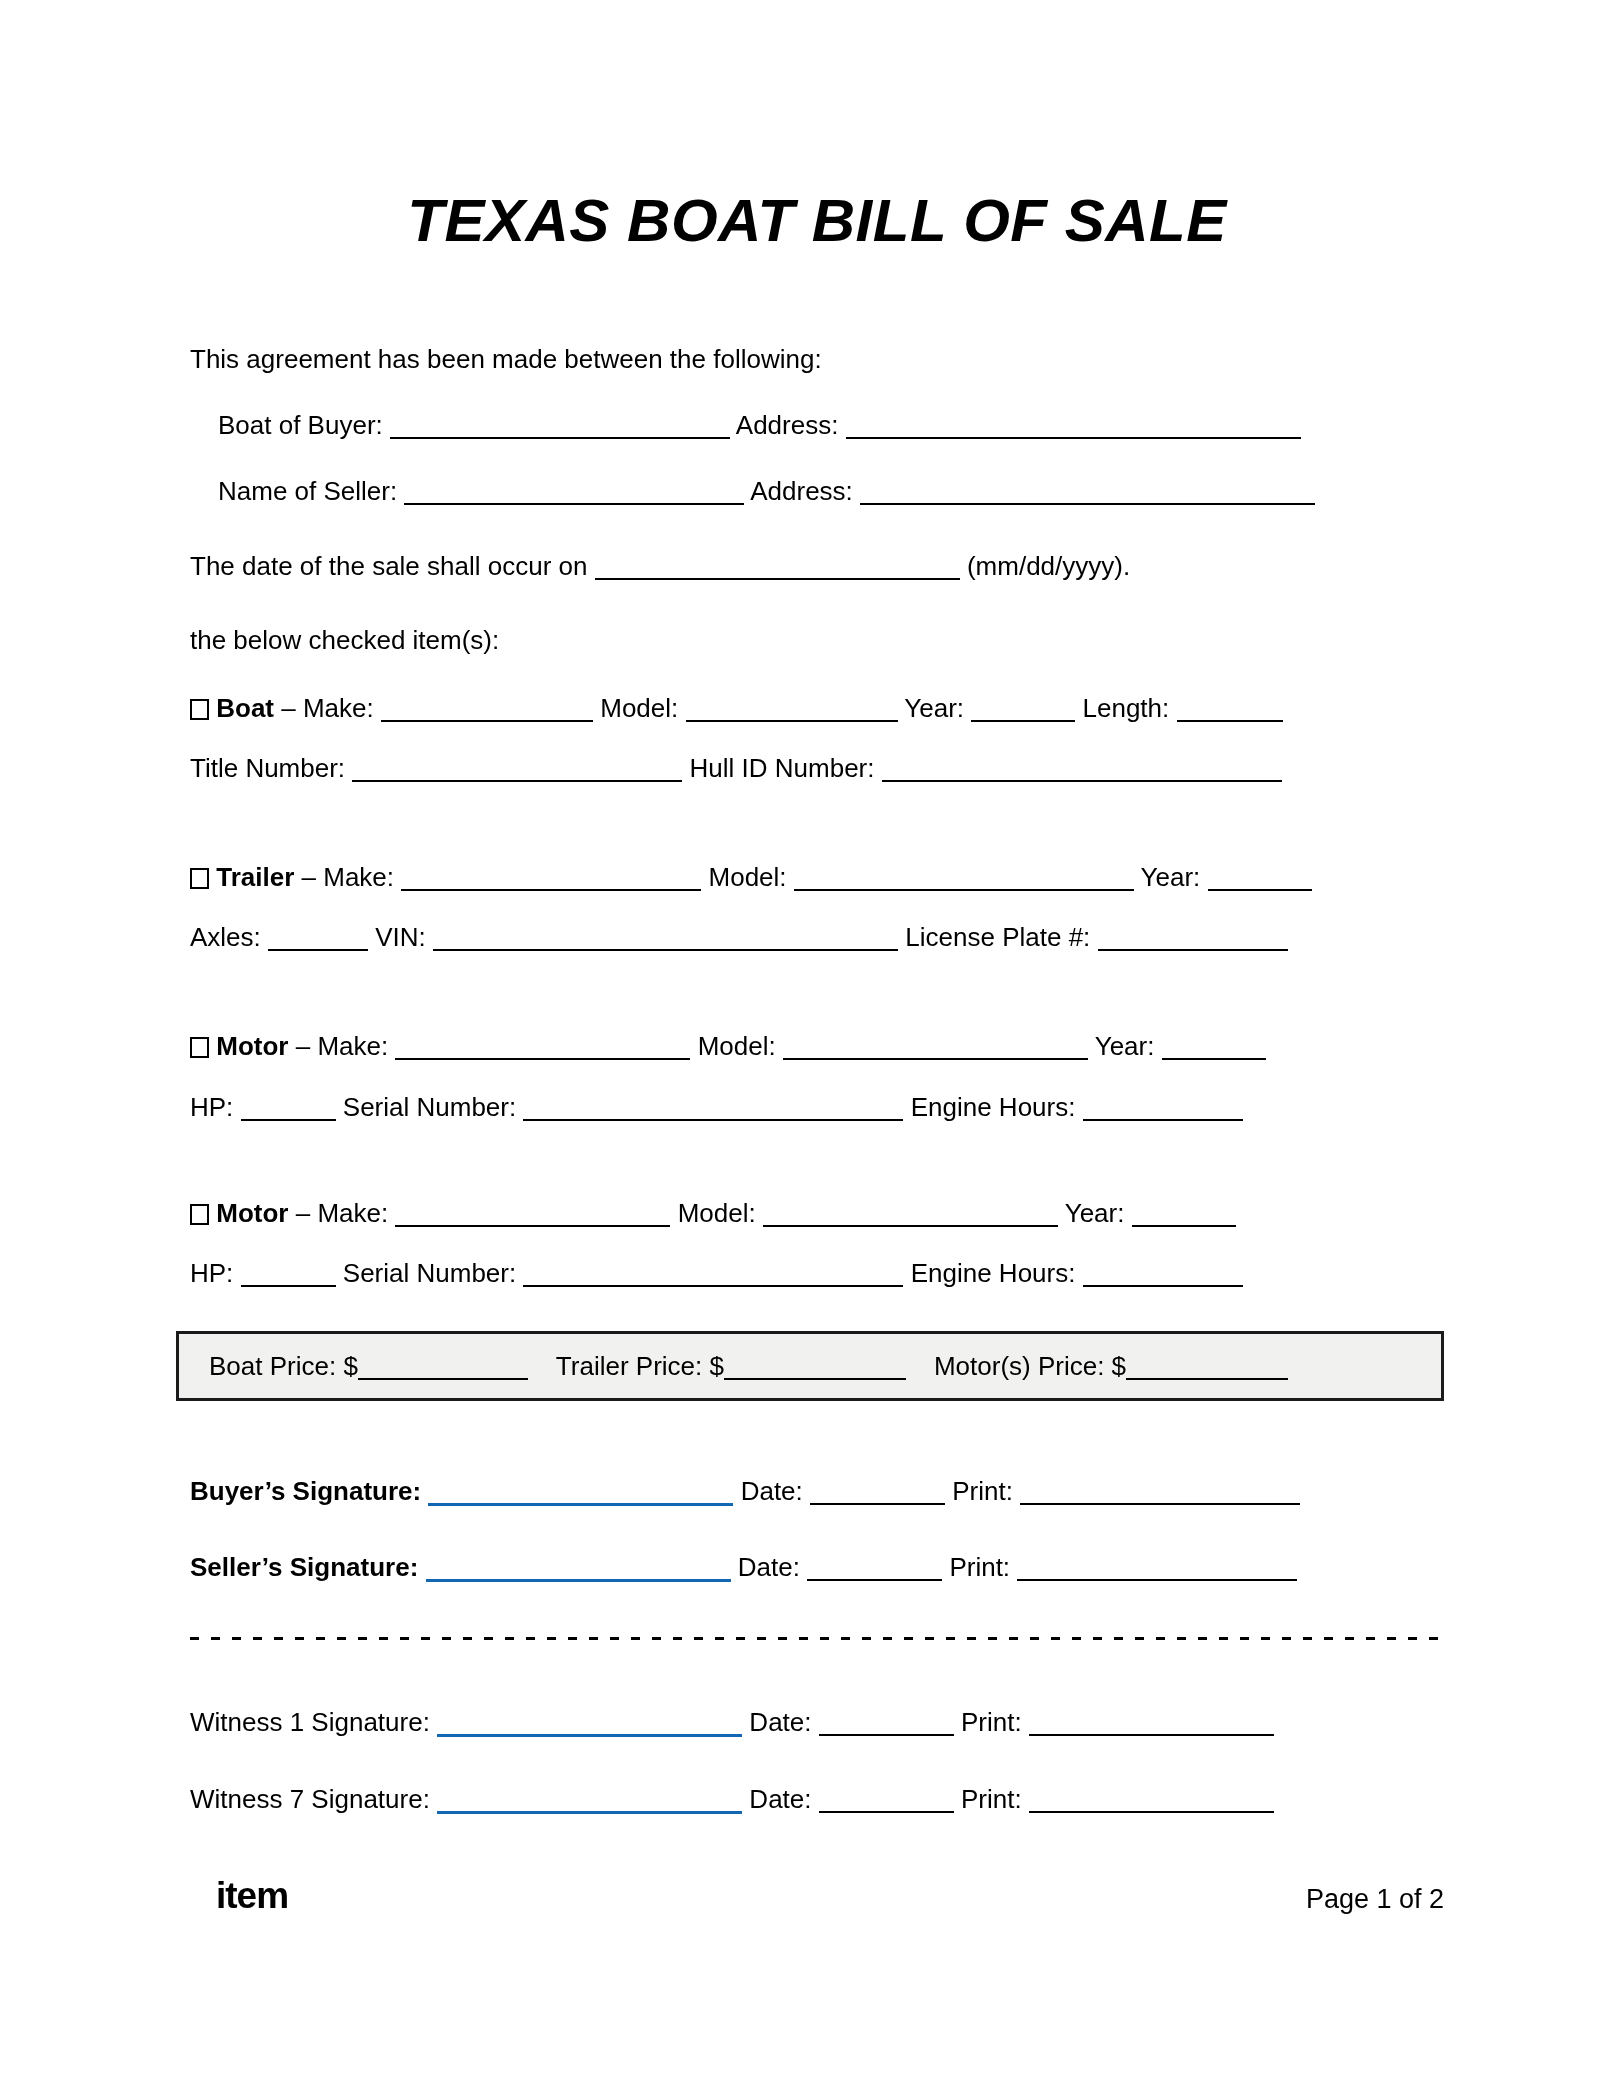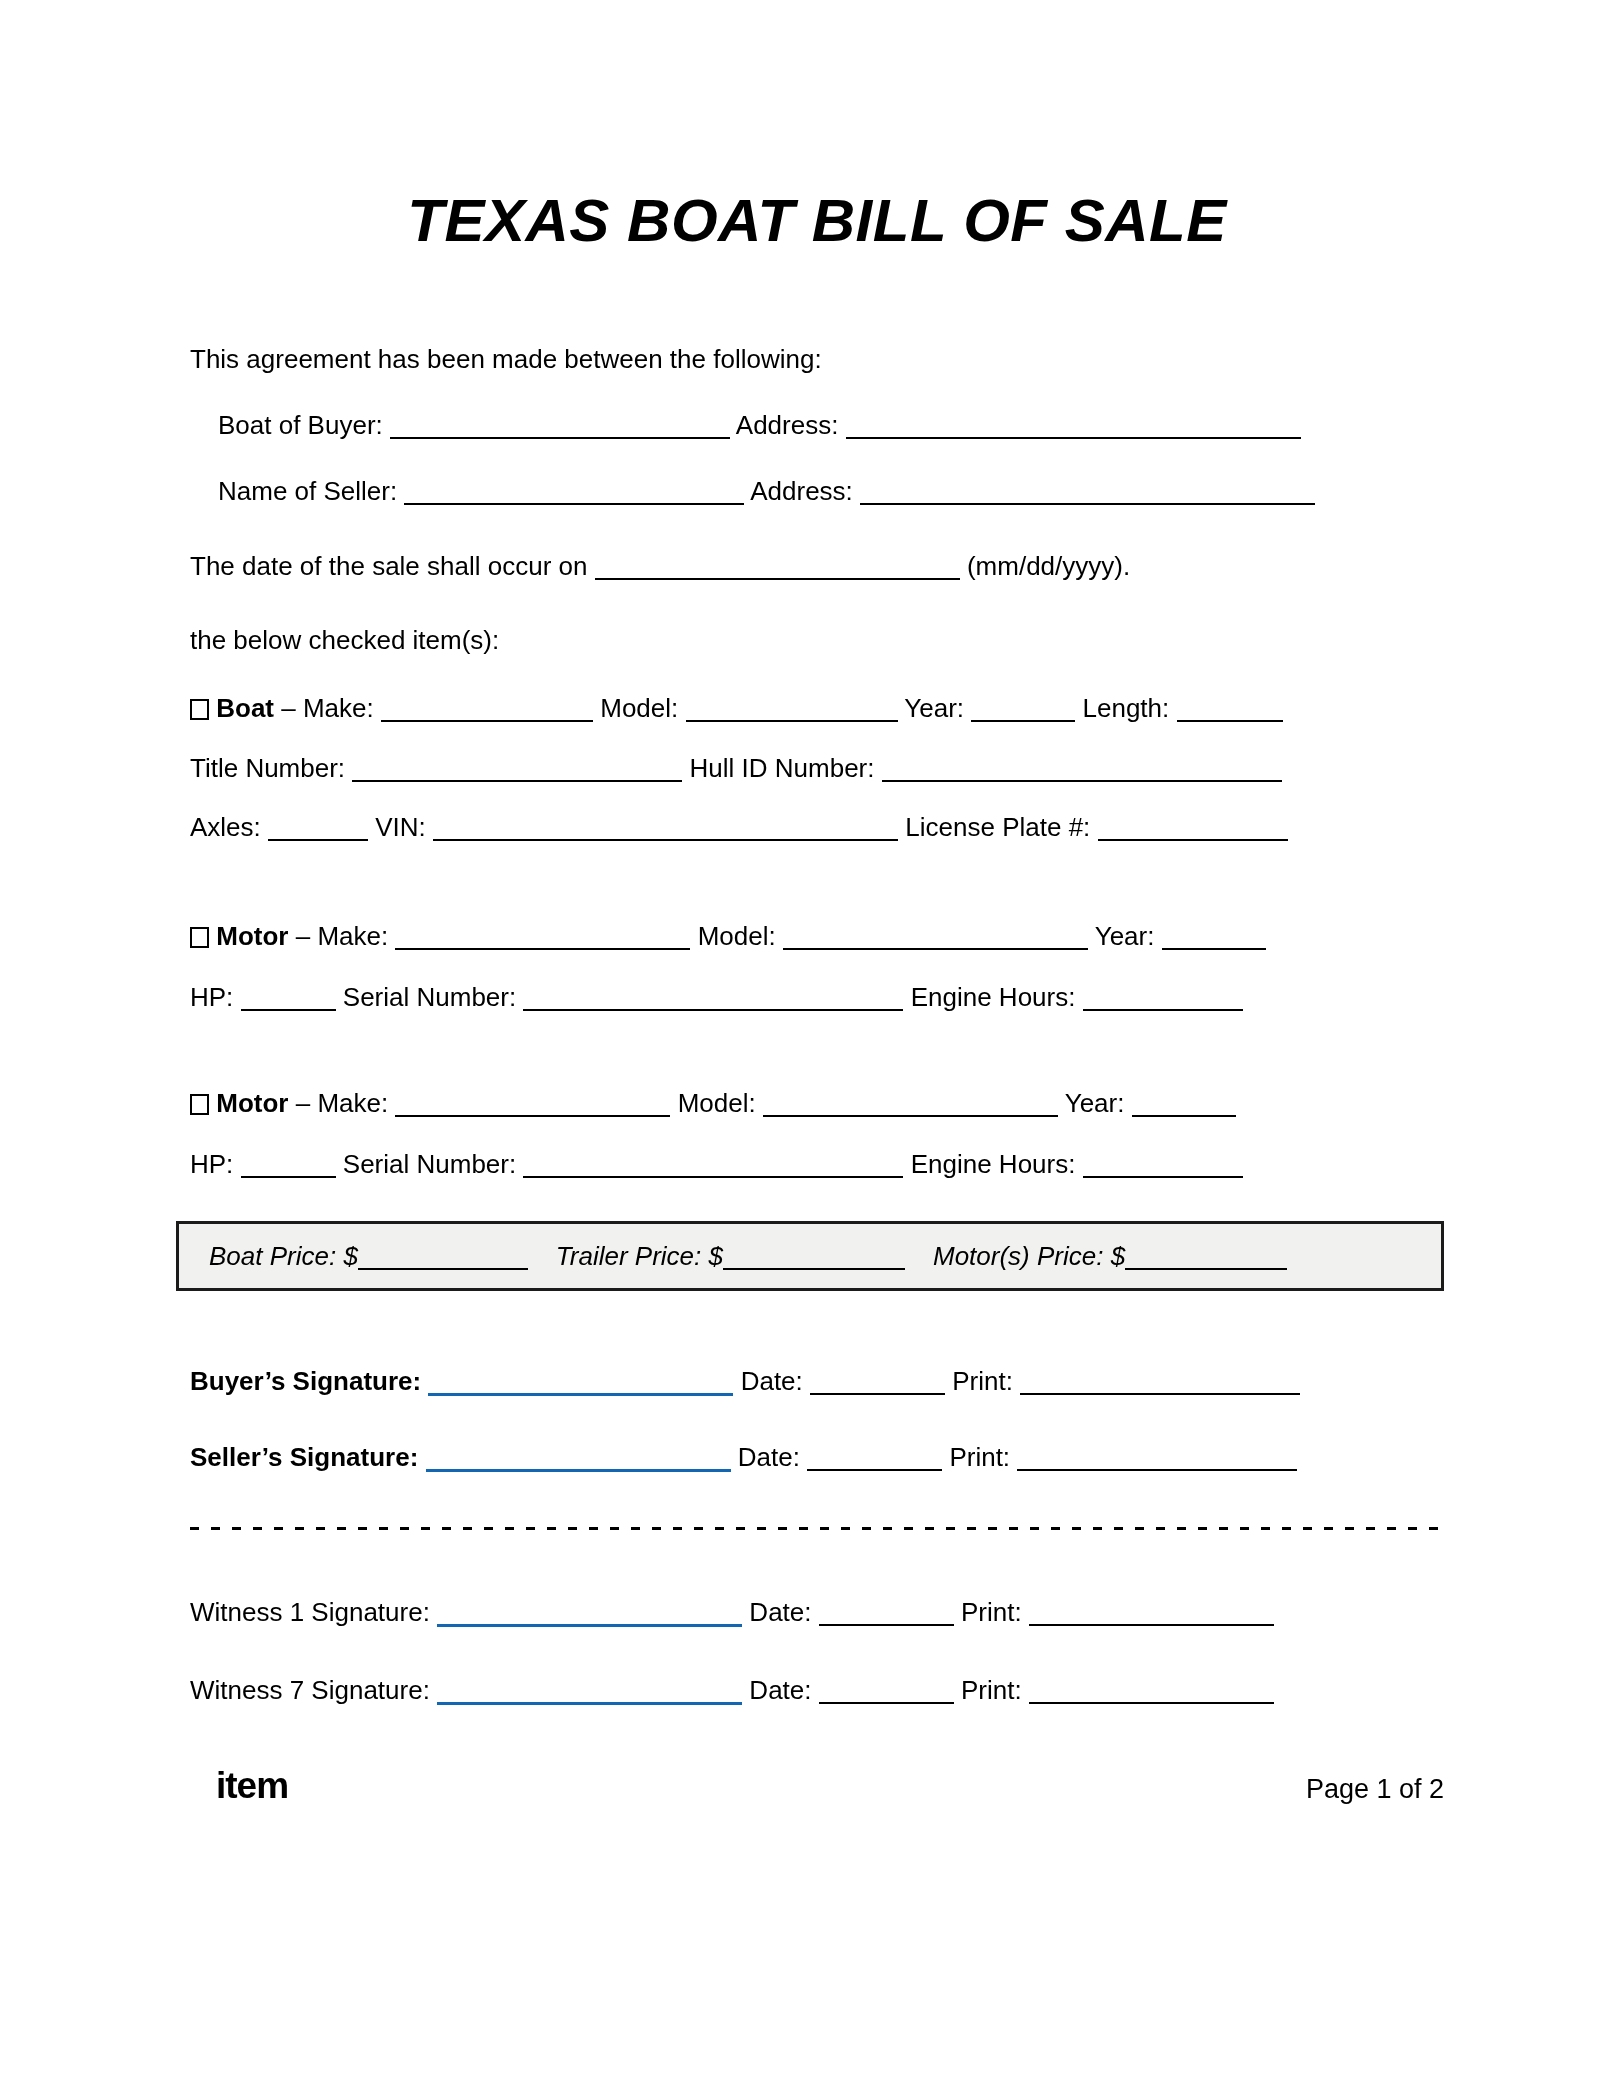--- a/index.html
+++ b/index.html
@@ -49,21 +49,20 @@
   .pay-wrap .row { line-height: 1.45; }
   .price-box {
     margin-top: 40px;
     margin-left: -14px;
     width: calc(100% + 14px);
     border: 3px solid #1b1b1b;
     background: var(--price-box-bg, #f1f1ef);
     padding: 16px 0 14px 30px;
     white-space: nowrap;
     line-height: 1.3;
-    font-style: italic;
   }
   .price-box .blank { margin-right: 28px; }
   .dashed {
     margin-top: 52px;
     height: 3px;
     width: 100%;
     background-image: repeating-linear-gradient(to right, #000 0 9px, transparent 9px 21px);
   }
   .footer {
     margin-top: 58px;
@@ -125,20 +124,31 @@
     <span class="blank" style="width:106px"></span>
   </div>
 
   <div class="row" style="margin-top:26px">
     <span class="lbl">Title Number:</span>
     <span class="blank" style="width:330px"></span>
     <span class="lbl">Hull ID Number:</span>
     <span class="blank" style="width:400px"></span>
   </div>
 
+  <div class="row" style="margin-top:76px">
+    <span class="checkbox"></span>
+    <span class="lbl b">Trailer</span>
+    <span class="lbl">–</span>
+    <span class="lbl">Make:</span>
+    <span class="blank" style="width:300px"></span>
+    <span class="lbl">Model:</span>
+    <span class="blank" style="width:340px"></span>
+    <span class="lbl">Year:</span>
+    <span class="blank" style="width:104px"></span>
+  </div>
 
   <div class="row" style="margin-top:26px">
     <span class="lbl">Axles:</span>
     <span class="blank" style="width:100px"></span>
     <span class="lbl">VIN:</span>
     <span class="blank" style="width:465px"></span>
     <span class="lbl">License Plate #:</span>
     <span class="blank" style="width:190px"></span>
   </div>
 

